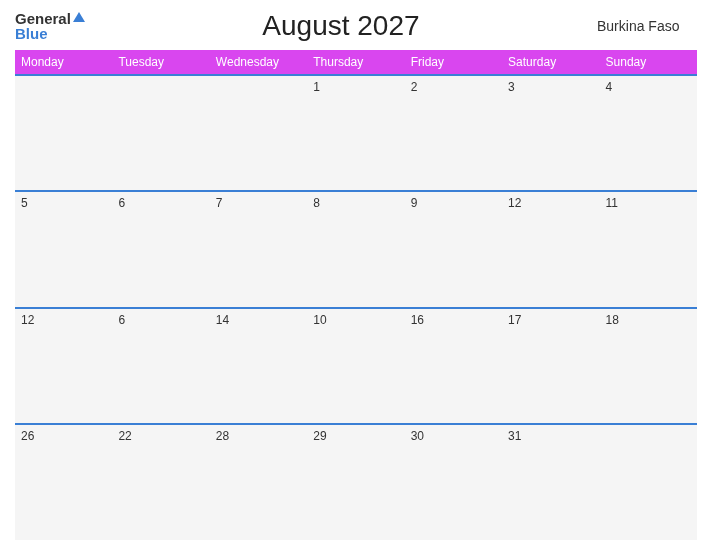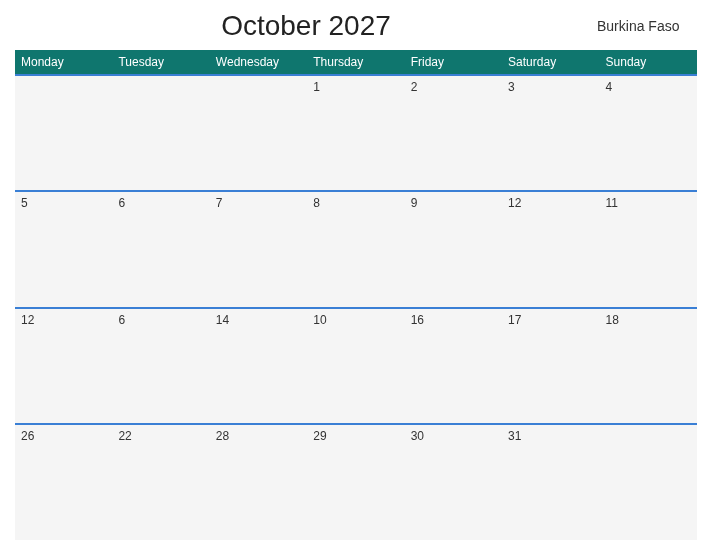--- a/index.html
+++ b/index.html
@@ -64,21 +64,21 @@
       font-size: 14px;
       color: #333;
       min-width: 100px;
     }
     .calendar {
       width: 100%;
       border-collapse: collapse;
       flex: 1;
     }
     .calendar thead tr th {
-      background: #0f766e;
+      background: #d946ef;
       color: #fff;
       font-size: 12px;
       font-weight: normal;
       padding: 5px 6px;
       text-align: left;
       border: none;
     }
     .calendar tbody tr {
       border-top: 2px solid #3a7fd5;
     }
@@ -96,21 +96,28 @@
     }
     .day-num {
       font-size: 12px;
       color: #333;
     }
   </style>
 </head>
 <body>
 
 <div class="header">
-  <div class="title">October 2027</div>
+  <div class="logo">
+    <div class="logo-line">
+      <span class="logo-general">General</span>
+      <span class="logo-triangle"></span>
+    </div>
+    <span class="logo-blue">Blue</span>
+  </div>
+  <div class="title">August 2027</div>
   <div class="country">Burkina Faso</div>
 </div>
 
 <table class="calendar">
   <thead>
     <tr>
     <th>Monday</th>
         <th>Tuesday</th>
         <th>Wednesday</th>
         <th>Thursday</th>

